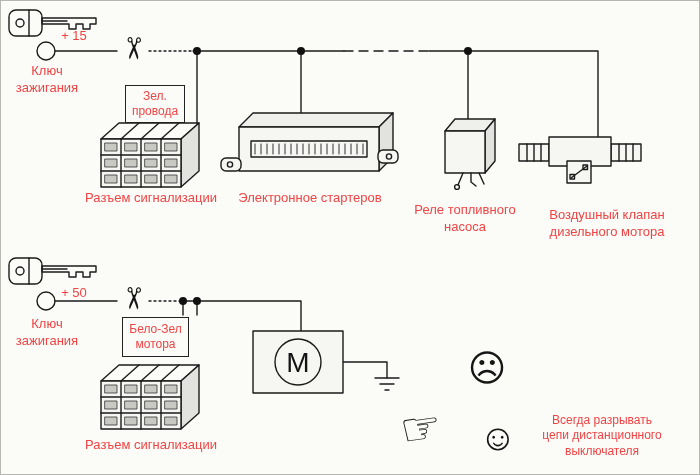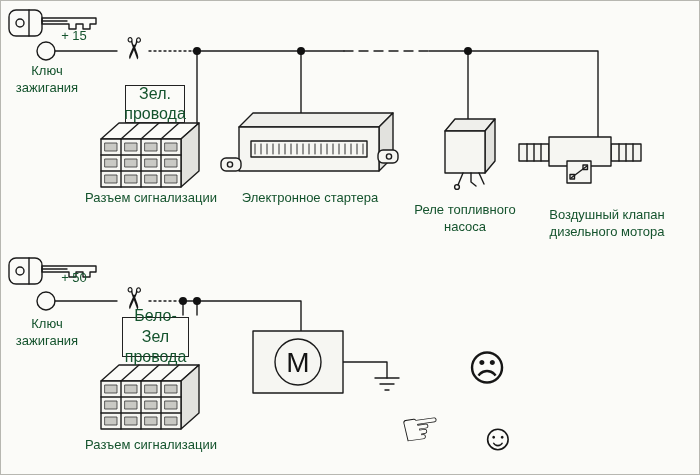--- a/index.html
+++ b/index.html
@@ -7,23 +7,23 @@
   body { background:#e8e8e4; font-family:"Liberation Sans",sans-serif; }
   #stage { position:relative; width:700px; height:475px; background:#fbfbf8;
            border:1px solid #b7b7b1; overflow:hidden; }
   #diagram { position:absolute; left:0; top:0; }
   #diagram .ln   { fill:none; stroke:#1b1b1b; stroke-width:1.4; stroke-linecap:round; stroke-linejoin:round; }
   #diagram .thin { stroke-width:0.9; }
   #diagram .dt2  { stroke-dasharray:2 3; }
   #diagram .dash { stroke-dasharray:9 6; }
   #diagram .dot  { fill:#111; stroke:none; }
   #diagram text  { stroke:none; fill:#141414; font-family:"Liberation Sans",sans-serif; }
-  .lbl  { position:absolute; color:#14532d; font-size:13px; line-height:1.28;
+  .lbl  { position:absolute; color:#ef4444; font-size:13px; line-height:1.28;
           text-align:center; white-space:pre-line; }
-  .sm   { font-size:16px; }
+  .sm   { font-size:12px; }
   .boxed{ border:1.4px solid #222; display:flex; align-items:center; justify-content:center; }
   .glyph{ position:absolute; color:#161616; display:flex; align-items:center; justify-content:center; }
   .rot90{ display:inline-block; transform:rotate(92deg); font-size:30px; }
   .hand { font-size:46px; transform:rotate(-8deg); }
   .face { font-size:37px; }
 </style>
 </head>
 <body>
 
 <div id="stage">
@@ -116,33 +116,36 @@
 
   <div class="lbl" style="left:50px;top:27px;width:46px;">+ 15</div>
   <div class="glyph" style="left:114px;top:26px;width:38px;height:42px;">
     <span class="rot90">✂</span>
   </div>
   <div class="lbl" style="left:3px;top:62px;width:86px;">Ключ
 зажигания</div>
   <div class="lbl boxed sm" style="left:124px;top:84px;width:60px;height:38px;">Зел.
 провода</div>
   <div class="lbl" style="left:58px;top:189px;width:184px;">Разъем сигнализации</div>
-  <div class="lbl" style="left:226px;top:189px;width:166px;">Электронное стартера</div>
+  <div class="lbl" style="left:226px;top:189px;width:166px;">Электронное стартеров</div>
   <div class="lbl" style="left:404px;top:201px;width:120px;">Реле топливного
 насоса</div>
   <div class="lbl" style="left:522px;top:206px;width:168px;">Воздушный клапан
 дизельного мотора</div>
 
-  <div class="lbl" style="left:50px;top:269px;width:46px;">+ 50</div>
+  <div class="lbl" style="left:50px;top:284px;width:46px;">+ 50</div>
   <div class="glyph" style="left:114px;top:276px;width:38px;height:42px;">
     <span class="rot90">✂</span>
   </div>
   <div class="lbl" style="left:3px;top:315px;width:86px;">Ключ
 зажигания</div>
   <div class="lbl boxed sm" style="left:121px;top:316px;width:67px;height:40px;">Бело-Зел
-провода</div>
+мотора</div>
   <div class="lbl" style="left:58px;top:436px;width:184px;">Разъем сигнализации</div>
 
   <div class="glyph hand" style="left:392px;top:402px;width:56px;height:50px;">☞</div>
   <div class="glyph face" style="left:466px;top:346px;width:40px;height:42px;">☹</div>
   <div class="glyph face" style="left:477px;top:416px;width:40px;height:42px;">☺</div>
+  <div class="lbl sm" style="left:508px;top:412px;width:186px;">Всегда разрывать
+цепи дистанционного
+выключателя</div>
 
 </div>
 
 </body></html>

